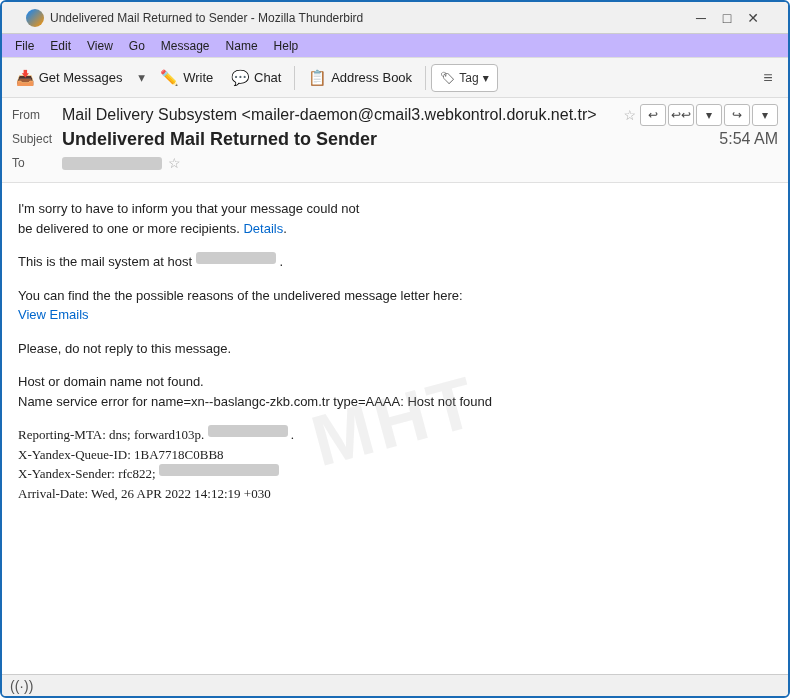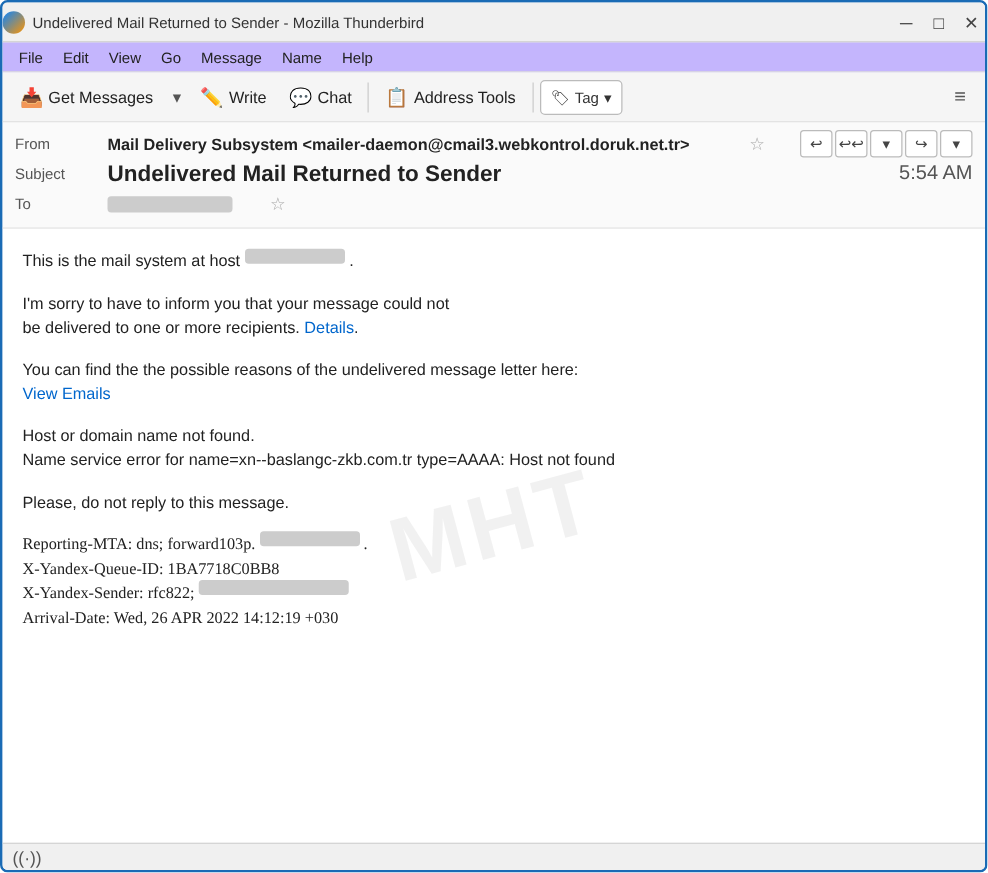--- a/index.html
+++ b/index.html
@@ -21,21 +21,21 @@
       display: flex;
       flex-direction: column;
       overflow: hidden;
     }
 
     .title-bar {
       background: #f0f0f0;
       height: 32px;
       display: flex;
       align-items: center;
-      padding: 0 0;
+      padding: 0 24px;
       border-bottom: 1px solid #ccc;
       flex-shrink: 0;
     }
 
     .title-bar-text {
       flex: 1;
       font-size: 12px;
       color: #333;
     }
 
@@ -165,35 +165,33 @@
       border-bottom: 1px solid #e0e0e0;
       padding: 6px 10px;
       flex-shrink: 0;
     }
 
     .header-row {
       display: flex;
       align-items: center;
       min-height: 22px;
       margin-bottom: 2px;
-      gap: 24px;
     }
 
     .header-label {
       color: #555;
       font-size: 12px;
       width: 50px;
       flex-shrink: 0;
     }
 
     .header-value {
-      font-size: 13px;
+      font-size: 16px;
       color: #222;
       flex: 1;
-      font-weight: bold;
     }
 
     .header-value.subject {
       font-weight: bold;
       font-size: 18px;
     }
 
     .header-star {
       font-size: 14px;
       color: #aaa;
@@ -338,21 +336,21 @@
 
     <button class="tb-btn">
       <span class="btn-icon">💬</span>
       <span>Chat</span>
     </button>
 
     <div class="tb-separator"></div>
 
     <button class="tb-btn">
       <span class="btn-icon">📋</span>
-      <span>Address Tools</span>
+      <span>Address Book</span>
     </button>
 
     <div class="tb-separator"></div>
 
     <button class="tag-btn">
       <span>🏷</span>
       <span>Tag</span>
       <span>▾</span>
     </button>
 
@@ -387,42 +385,42 @@
       <span class="header-label">To</span>
       <span class="blurred-text" style="width:100px; height:13px;">&nbsp;&nbsp;&nbsp;&nbsp;&nbsp;&nbsp;&nbsp;&nbsp;&nbsp;&nbsp;&nbsp;&nbsp;&nbsp;&nbsp;</span>
       <span class="header-star" style="margin-left:6px;">☆</span>
     </div>
   </div>
 
   <div class="email-body">
     <div class="watermark">MHT</div>
 
     <p>
+      <span>I'm sorry to have to inform you that your message could not</span><br>
+      <span>be delivered to one or more recipients.</span>
+      <a class="link">Details</a><span>.</span>
+    </p>
+
+    <p>
       <span>This is the mail system at host</span>
       <span class="blurred-text" style="width:80px; height:12px;">&nbsp;&nbsp;&nbsp;&nbsp;&nbsp;&nbsp;&nbsp;&nbsp;&nbsp;&nbsp;&nbsp;</span>
       <span>.</span>
     </p>
 
     <p>
-      <span>I'm sorry to have to inform you that your message could not</span><br>
-      <span>be delivered to one or more recipients.</span>
-      <a class="link">Details</a><span>.</span>
-    </p>
-
-    <p>
       <span>You can find the the possible reasons of the undelivered message letter here:</span><br>
       <a class="link">View Emails</a>
     </p>
+
+    <p>Please, do not reply to this message.</p>
 
     <p>
       <span>Host or domain name not found.</span><br>
       <span>Name service error for name=xn--baslangc-zkb.com.tr type=AAAA: Host not found</span>
     </p>
-
-    <p>Please, do not reply to this message.</p>
 
     <p style="margin-bottom:4px;font-family:Liberation Serif, serif;">
       <span>Reporting-MTA: dns; forward103p.</span>
       <span class="blurred-text" style="width:80px; height:12px;">&nbsp;&nbsp;&nbsp;&nbsp;&nbsp;&nbsp;&nbsp;&nbsp;&nbsp;&nbsp;</span>
       <span>.</span><br>
       <span>X-Yandex-Queue-ID: 1BA7718C0BB8</span><br>
       <span>X-Yandex-Sender: rfc822;</span>
       <span class="blurred-text" style="width:120px; height:12px;">&nbsp;&nbsp;&nbsp;&nbsp;&nbsp;&nbsp;&nbsp;&nbsp;&nbsp;&nbsp;&nbsp;&nbsp;&nbsp;&nbsp;&nbsp;&nbsp;</span><br>
       <span>Arrival-Date: Wed, 26 APR 2022 14:12:19 +030</span>
     </p>

